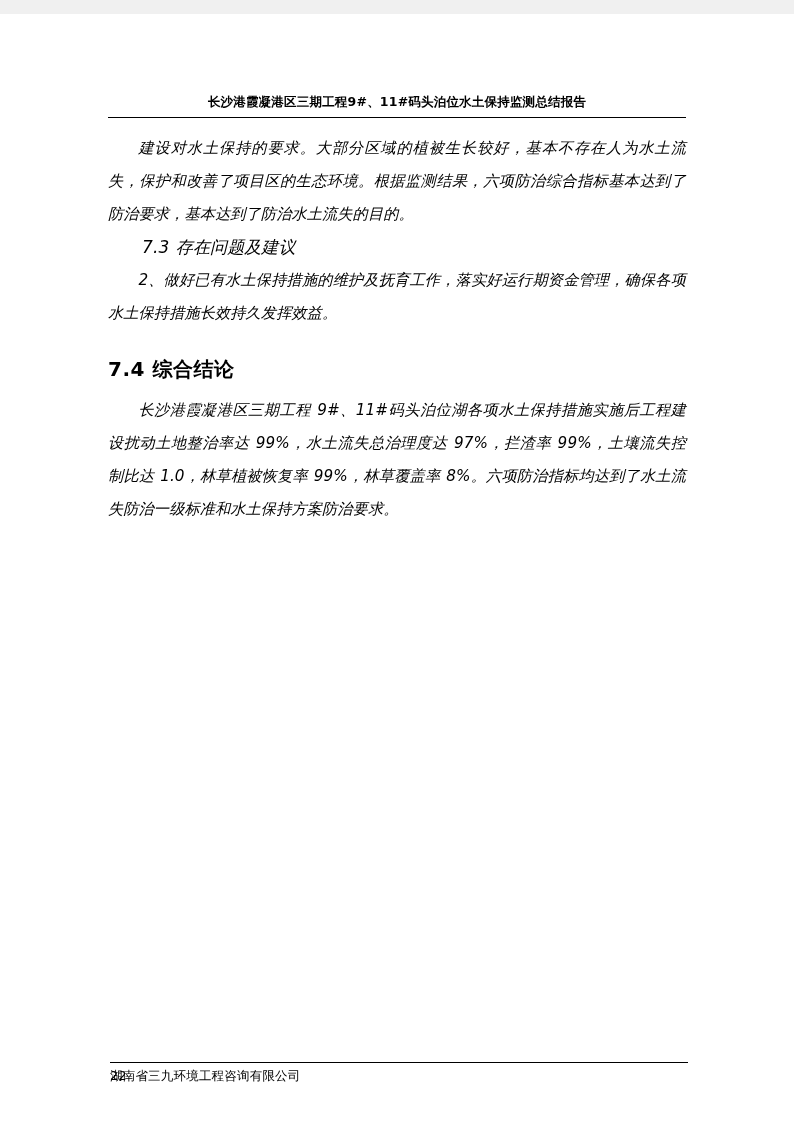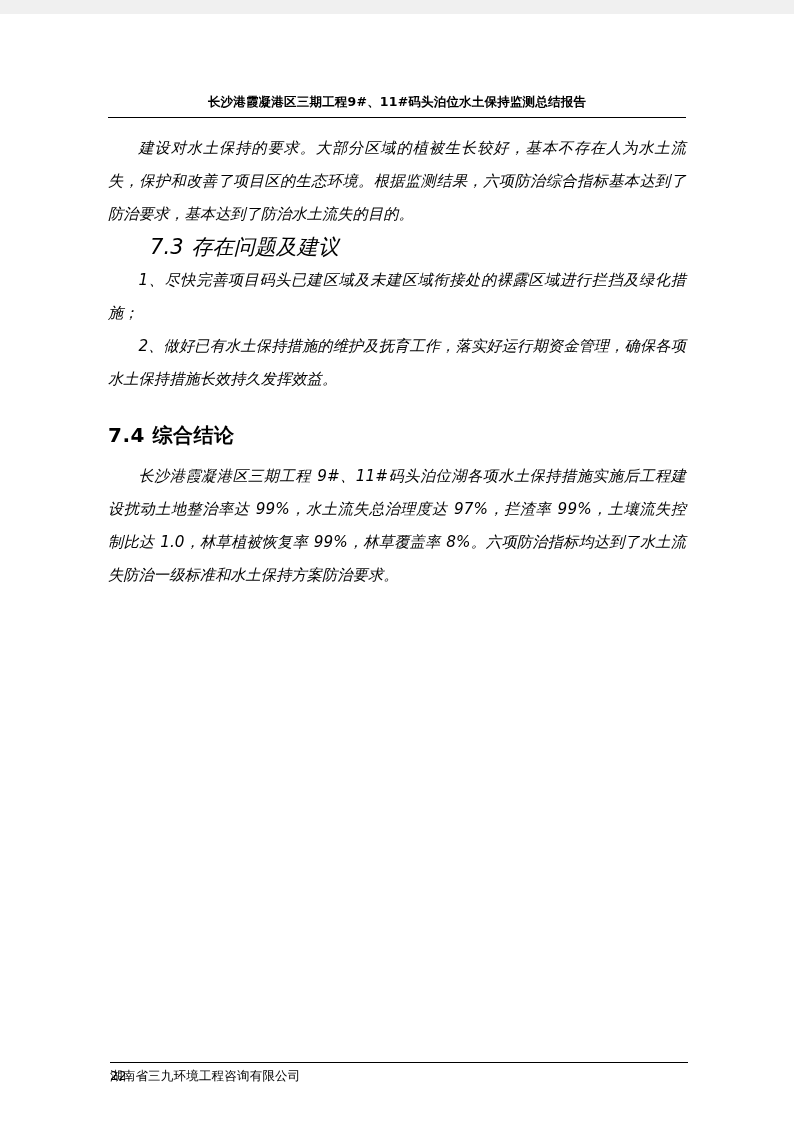--- a/index.html
+++ b/index.html
@@ -43,21 +43,21 @@
     text-align: justify;
     text-justify: inter-ideograph;
     letter-spacing: 0.1px;
     font-style: italic;
   }
   .indent {
     text-indent: 2em;
   }
   .sub-head {
     text-indent: 2em;
-    font-size: 21px;
+    font-size: 17px;
     line-height: 33px;
   }
   .h2 {
     font-size: 20px;
     font-weight: bold;
     line-height: 34px;
     margin-top: 22px;
     margin-bottom: 8px;
     letter-spacing: 0.5px;
   }
@@ -100,21 +100,20 @@
   <div class="content">
 
     <div class="header">长沙港霞凝港区三期工程9#、11#码头泊位水土保持监测总结报告</div>
     <div class="header-rule"></div>
 
     <p class="indent">建设对水土保持的要求。大部分区域的植被生长较好，基本不存在人为水土流失，保护和改善了项目区的生态环境。根据监测结果，六项防治综合指标基本达到了防治要求，基本达到了防治水土流失的目的。</p>
 
     <p class="sub-head spaced">7.3  存在问题及建议</p>
 
 
-    <p class="indent">1、尽快完善项目码头已建区域及未建区域衔接处的裸露区域进行拦挡及绿化措施；</p>
 
     <p class="indent">2、做好已有水土保持措施的维护及抚育工作，落实好运行期资金管理，确保各项水土保持措施长效持久发挥效益。</p>
 
     <div class="h2">7.4  综合结论</div>
 
     <p class="indent spaced">长沙港霞凝港区三期工程 9#、11#码头泊位湖各项水土保持措施实施后工程建设扰动土地整治率达 99%，水土流失总治理度达 97%，拦渣率 99%，土壤流失控制比达 1.0，林草植被恢复率 99%，林草覆盖率 8%。六项防治指标均达到了水土流失防治一级标准和水土保持方案防治要求。</p>
 
 
   </div>
 

